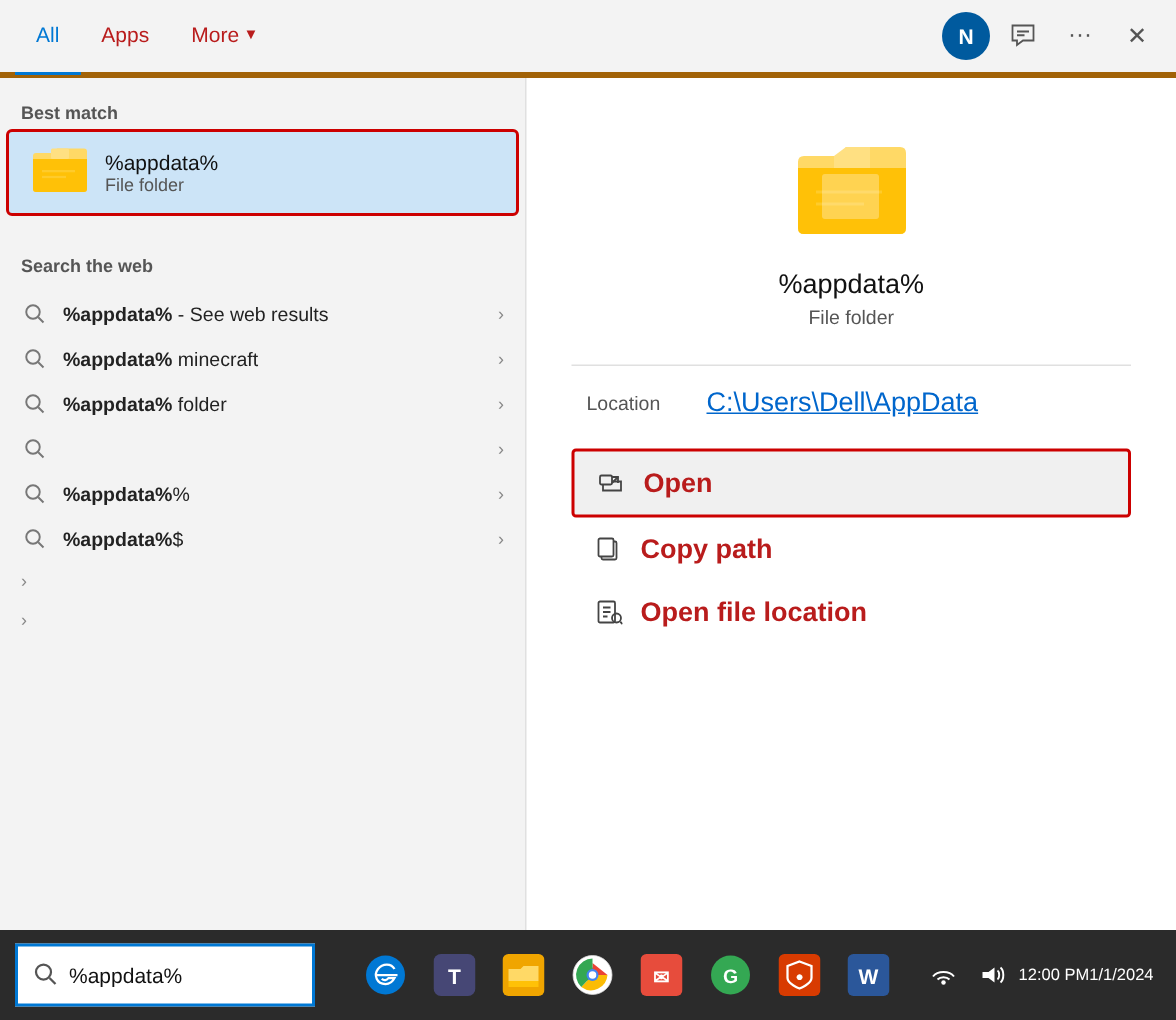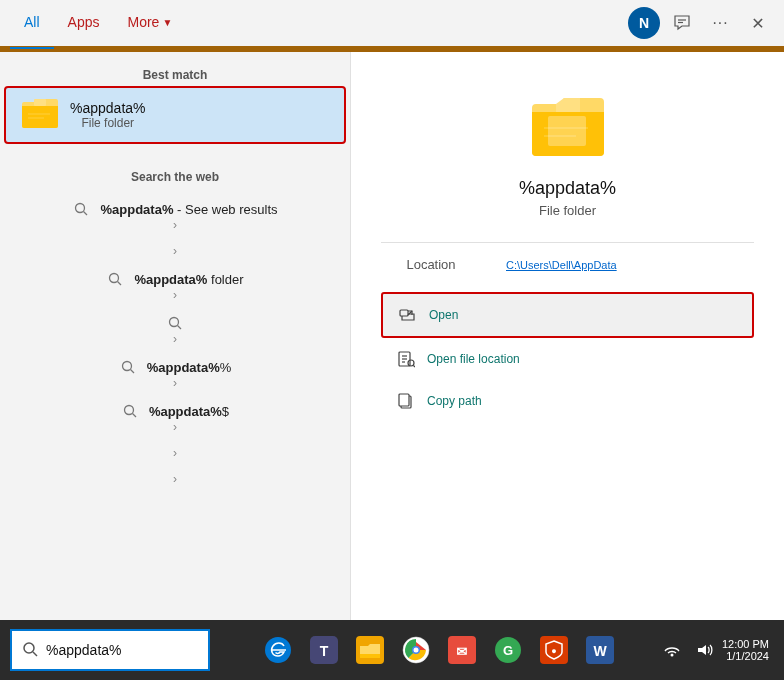--- a/index.html
+++ b/index.html
@@ -11,21 +11,21 @@
       overflow: hidden;
       position: relative;
     }
 
     
     .top-nav {
       display: flex;
       align-items: center;
       height: 52px;
       background: #f3f3f3;
-      border-bottom: 6px solid #a16207;
+      border-bottom: 4px solid #a16207;
       padding: 0 10px;
     }
     .nav-tabs {
       display: flex;
       align-items: center;
       gap: 0;
       flex: 1;
     }
     .nav-tab {
       padding: 6px 14px;
@@ -74,21 +74,20 @@
       cursor: pointer;
       border-radius: 4px;
       font-size: 16px;
       color: #555;
     }
 
     
     .main-container {
       display: flex;
       height: calc(680px - 52px - 60px);
-      text-align: center;
     }
 
     
     .left-panel {
       width: 350px;
       background: #f3f3f3;
       overflow-y: auto;
       padding: 10px 0;
     }
     .section-label {
@@ -129,21 +128,20 @@
     
     .search-results {
       margin-top: 6px;
     }
     .result-item {
       display: flex;
       align-items: center;
       padding: 6px 14px;
       cursor: pointer;
       justify-content: space-between;
-      flex-direction: column;
     }
     .result-left {
       display: flex;
       align-items: center;
       gap: 10px;
     }
     .search-icon-small {
       width: 18px;
       height: 18px;
       display: flex;
@@ -183,30 +181,29 @@
       margin-bottom: 20px;
     }
 
     
     .info-row {
       display: flex;
       align-items: center;
       width: 100%;
       padding: 6px 10px;
       margin-bottom: 10px;
-      gap: 35px;
     }
     .info-label {
       font-size: 13px;
       color: #555;
       width: 80px;
       flex-shrink: 0;
     }
     .info-link {
-      font-size: 11px;
+      font-size: 18px;
       color: #0066cc;
       text-decoration: underline;
       cursor: pointer;
     }
 
     
     .actions-list {
       width: 100%;
       margin-top: 4px;
     }
@@ -226,22 +223,23 @@
     .action-icon {
       width: 22px;
       height: 22px;
       display: flex;
       align-items: center;
       justify-content: center;
       color: #444;
       font-size: 14px;
     }
     .action-label {
-      font-size: 12px;
-      color: #0f766e;
+      font-size: 18px;
+      color: #b91c1c;
+      font-weight: bold;
     }
 
     
     .taskbar {
       position: absolute;
       bottom: 0;
       left: 0;
       right: 0;
       height: 60px;
       background: #2b2b2b;
@@ -392,20 +390,31 @@
               </svg>
           </div>
           <span class="result-text">
             <strong>%appdata%</strong> - See web results
           </span>
         </div>
         <span class="chevron-right">›</span>
       </div>
 
       <div class="result-item">
+        <div class="result-left">
+          <div class="search-icon-small">
+            <svg width="14" height="14" viewBox="0 0 14 14">
+                <circle cx="6" cy="6" r="4.5" stroke="#777" stroke-width="1.3" fill="none"></circle>
+                <line x1="9.5" y1="9.5" x2="13" y2="13" stroke="#777" stroke-width="1.3"></line>
+              </svg>
+          </div>
+          <span class="result-text">
+            <strong>%appdata%</strong> minecraft
+          </span>
+        </div>
         <span class="chevron-right">›</span>
       </div>
 
       <div class="result-item">
         <div class="result-left">
           <div class="search-icon-small">
             <svg width="14" height="14" viewBox="0 0 14 14">
                 <circle cx="6" cy="6" r="4.5" stroke="#777" stroke-width="1.3" fill="none"></circle>
                 <line x1="9.5" y1="9.5" x2="13" y2="13" stroke="#777" stroke-width="1.3"></line>
               </svg>
@@ -503,40 +512,40 @@
             <path d="M9 5 L13 5 L13 9" fill="none" stroke="#444" stroke-width="1.2"></path>
             <line x1="9" y1="9" x2="13" y2="5" stroke="#444" stroke-width="1.2"></line>
           </svg>
         </div>
         <span class="action-label">Open</span>
       </div>
 
       <div class="action-item">
         <div class="action-icon">
           <svg width="18" height="18" viewBox="0 0 18 18">
+            <rect x="4" y="4" width="10" height="12" rx="1" fill="none" stroke="#444" stroke-width="1.2"></rect>
+            <rect x="2" y="2" width="10" height="12" rx="1" fill="white" stroke="#444" stroke-width="1.2"></rect>
+          </svg>
+        </div>
+        <span class="action-label">Copy path</span>
+      </div>
+
+      <div class="action-item">
+        <div class="action-icon">
+          <svg width="18" height="18" viewBox="0 0 18 18">
             <rect x="2" y="2" width="11" height="14" rx="1" fill="none" stroke="#444" stroke-width="1.2"></rect>
             <line x1="5" y1="6" x2="10" y2="6" stroke="#444" stroke-width="1.2"></line>
             <line x1="5" y1="9" x2="10" y2="9" stroke="#444" stroke-width="1.2"></line>
             <line x1="5" y1="12" x2="8" y2="12" stroke="#444" stroke-width="1.2"></line>
             <circle cx="14" cy="13" r="3" fill="none" stroke="#444" stroke-width="1.2"></circle>
             <line x1="16.5" y1="15.5" x2="18" y2="17" stroke="#444" stroke-width="1.2"></line>
           </svg>
         </div>
         <span class="action-label">Open file location</span>
       </div>
-
-      <div class="action-item">
-        <div class="action-icon">
-          <svg width="18" height="18" viewBox="0 0 18 18">
-            <rect x="4" y="4" width="10" height="12" rx="1" fill="none" stroke="#444" stroke-width="1.2"></rect>
-            <rect x="2" y="2" width="10" height="12" rx="1" fill="white" stroke="#444" stroke-width="1.2"></rect>
-          </svg>
-        </div>
-        <span class="action-label">Copy path</span>
-      </div>
     </div>
   </div>
 </div>
 
 <div class="taskbar">
 
   <div class="search-box-container">
     <div class="search-box-icon">
       <svg width="16" height="16" viewBox="0 0 16 16">
           <circle cx="7" cy="7" r="5" stroke="#555" stroke-width="1.5" fill="none"></circle>
@@ -621,18 +630,18 @@
         <circle cx="9" cy="14" r="1.5" fill="white"></circle>
       </svg>
     </div>
     <div class="tray-icon">
       <svg width="18" height="18" viewBox="0 0 18 18">
         <path d="M3 7 L7 7 L11 4 L11 14 L7 11 L3 11 Z" fill="white"></path>
         <path d="M13 6 C14.5 7 14.5 11 13 12" fill="none" stroke="white" stroke-width="1.3"></path>
         <path d="M15 4 C17.5 6 17.5 12 15 14" fill="none" stroke="white" stroke-width="1.3"></path>
       </svg>
     </div>
-    <div style="color:white; font-size:11px; display:flex; flex-direction:column; align-items:flex-end; padding-right:5px; cursor:pointer;">
+    <div style="color:white; font-size:11px; display:flex; flex-direction:row; align-items:flex-end; padding-right:5px; cursor:pointer;">
       <span>12:00 PM</span>
       <span>1/1/2024</span>
     </div>
   </div>
 </div>
 
 </body></html>

